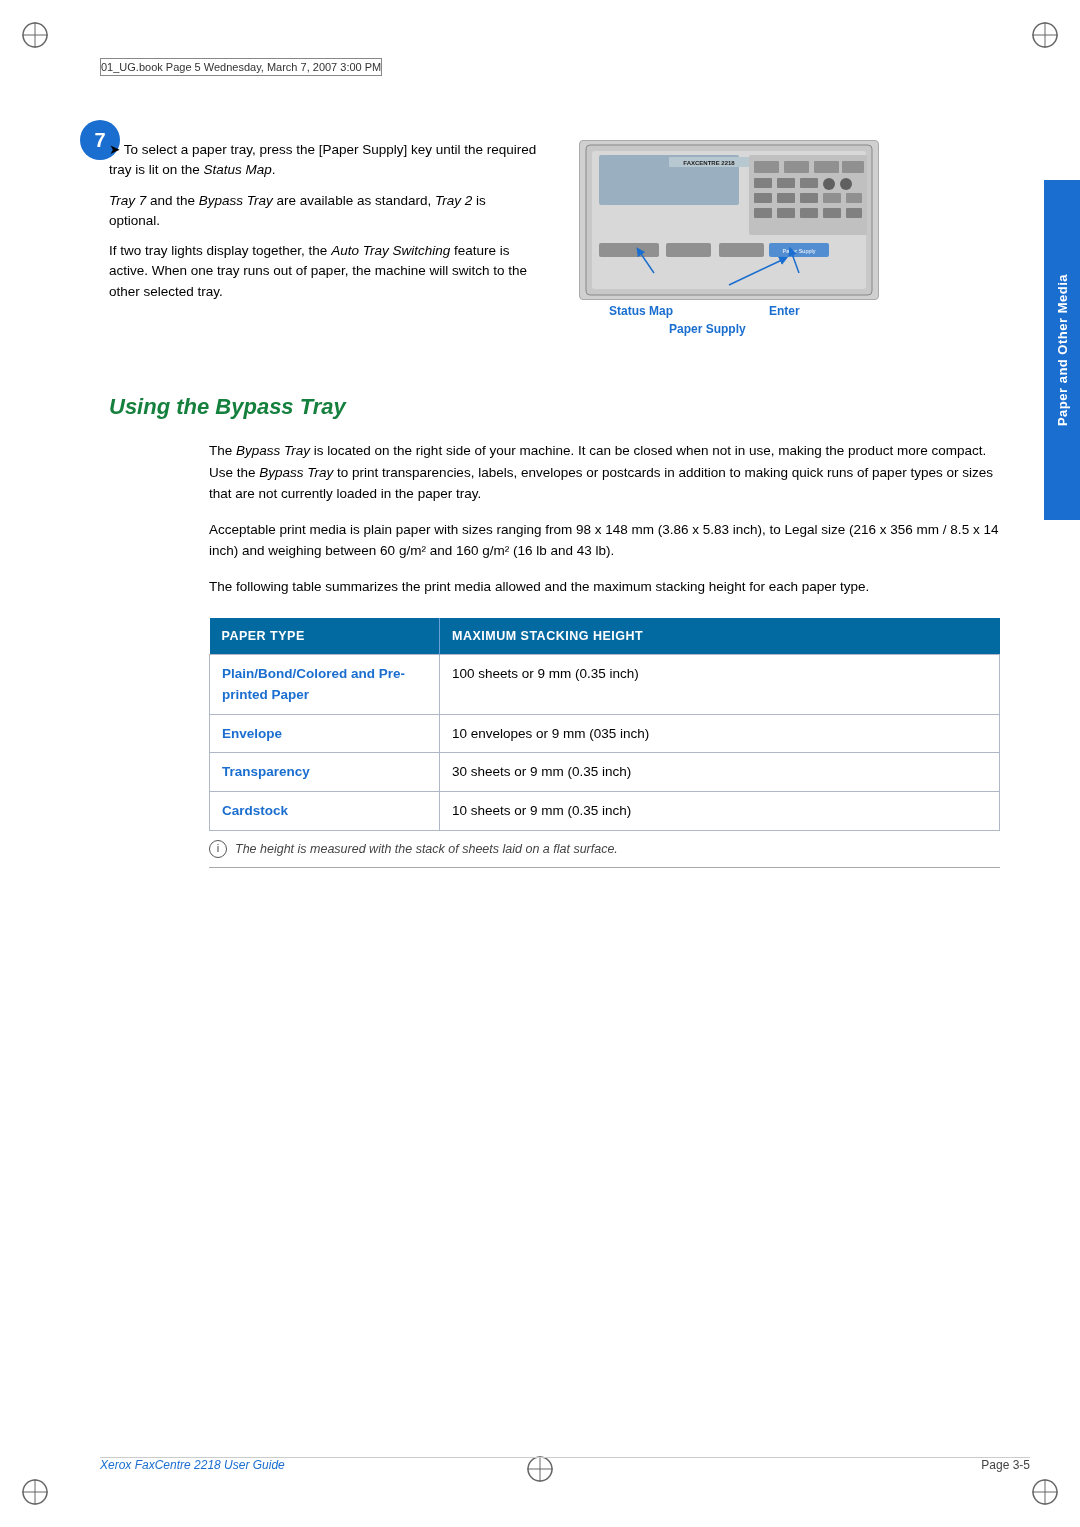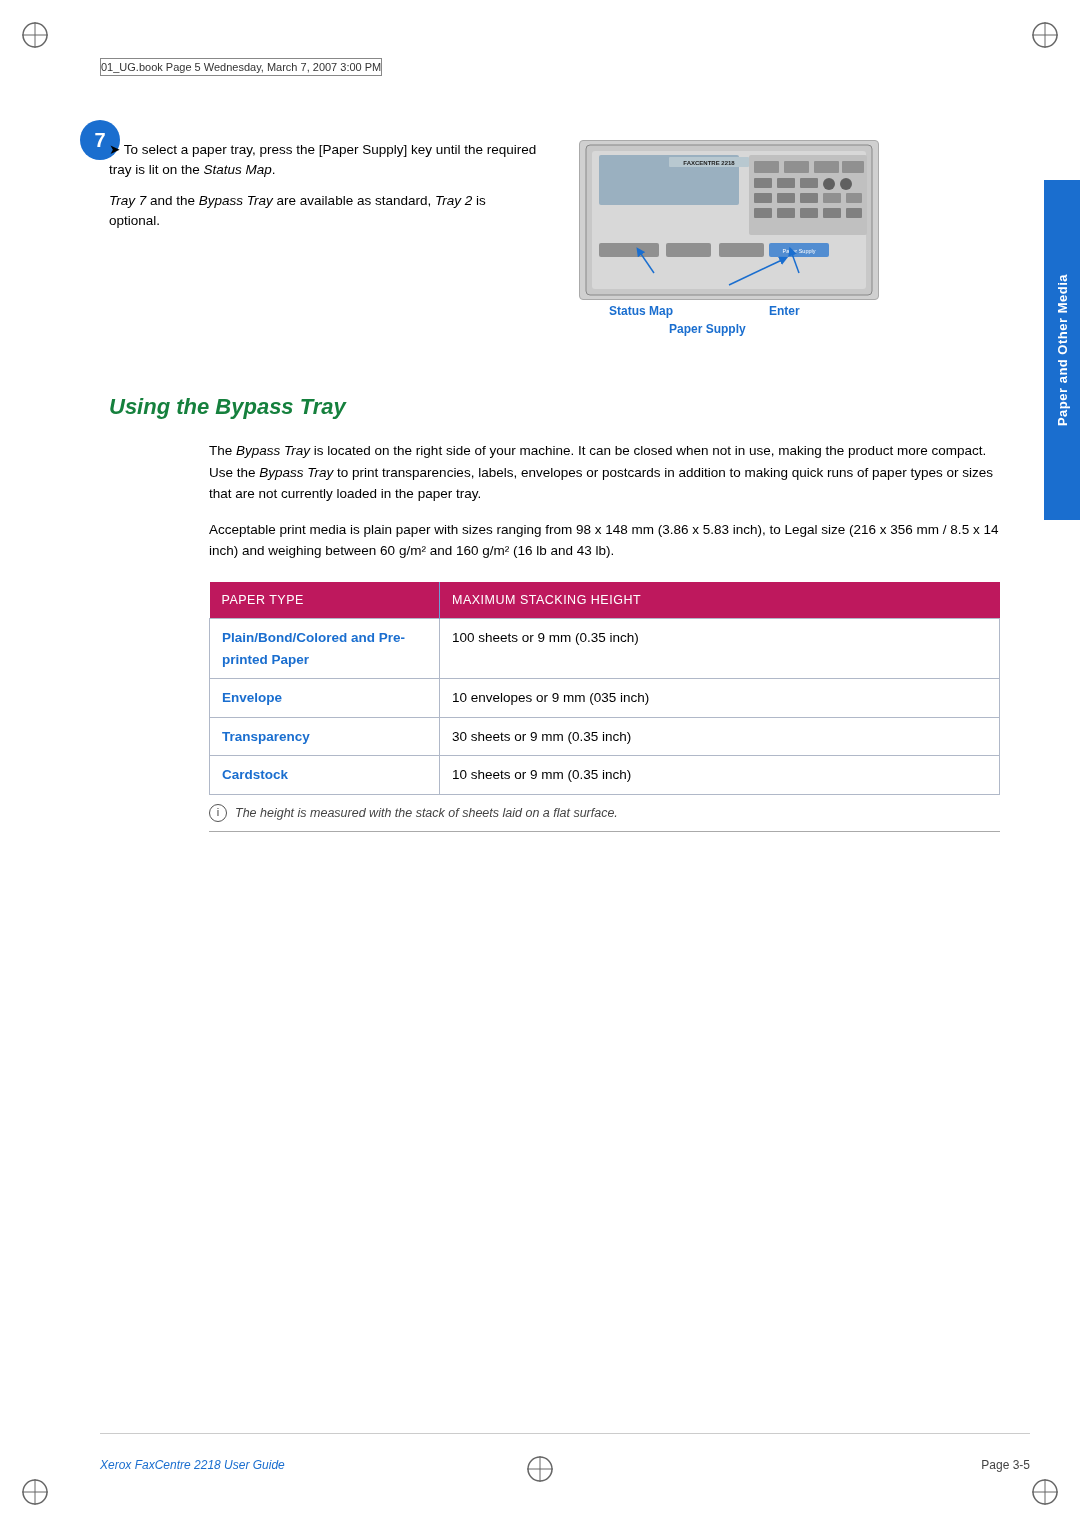--- a/index.html
+++ b/index.html
@@ -194,24 +194,24 @@
     }
 
     
     .media-table {
       margin-top: 20px;
       border-collapse: collapse;
       width: 100%;
     }
 
     .media-table th {
-      background: #be185d;
+      background: #0369a1;
       color: white;
       font-size: 12.5px;
-      font-weight: normal;
+      font-weight: bold;
       padding: 8px 12px;
       text-align: left;
       letter-spacing: 0.5px;
     }
 
     .media-table td {
       border: 1px solid #b0b8c8;
       padding: 8px 12px;
       font-size: 13.5px;
       vertical-align: top;
@@ -258,21 +258,21 @@
     
     .footer {
       position: absolute;
       bottom: 55px;
       left: 100px;
       right: 50px;
       display: flex;
       justify-content: space-between;
       align-items: center;
       border-top: 1px solid #ccc;
-      padding-top: 24px;
+      padding-top: 0;
     }
 
     .footer-left {
       font-size: 12px;
       color: #1a6ecf;
       font-style: italic;
     }
 
     .footer-right {
       font-size: 12px;
@@ -341,20 +341,23 @@
 <div class="page-container">
   <div class="content-area">
 
     <div class="step-section">
       <div class="step-text">
         <p>
           ➤ To select a paper tray, press the [Paper Supply] key until the required tray is lit on the <em>Status Map</em>.
         </p>
         <p>
           <em>Tray 7</em> and the <em>Bypass Tray</em> are available as standard, <em>Tray 2</em> is optional.
+        </p>
+        <p>
+          If two tray lights display together, the <em>Auto Tray Switching</em> feature is active. When one tray runs out of paper, the machine will switch to the other selected tray.
         </p>
       </div>
 
       <div class="machine-diagram">
         <div class="machine-img-box">
 
           <svg width="290" height="155" viewBox="0 0 290 155">
 
             <rect x="2" y="2" width="286" height="150" rx="4" fill="#c8c8c8" stroke="#888" stroke-width="1"></rect>
             <rect x="8" y="8" width="274" height="138" rx="3" fill="#d8d8d8"></rect>
@@ -416,20 +419,23 @@
 
     <div>
       <h2 class="section-heading">Using the Bypass Tray</h2>
 
       <div class="section-body">
         <p>
           The <em>Bypass Tray</em> is located on the right side of your machine. It can be closed when not in use, making the product more compact. Use the <em>Bypass Tray</em> to print transparencies, labels, envelopes or postcards in addition to making quick runs of paper types or sizes that are not currently loaded in the paper tray.
         </p>
         <p>
           Acceptable print media is plain paper with sizes ranging from 98 x 148 mm (3.86 x 5.83 inch), to Legal size (216 x 356 mm / 8.5 x 14 inch) and weighing between 60 g/m² and 160 g/m² (16 lb and 43 lb).
+        </p>
+        <p>
+          The following table summarizes the print media allowed and the maximum stacking height for each paper type.
         </p>
 
         <table class="media-table">
           <thead>
             <tr>
               <th class="col-type">PAPER TYPE</th>
               <th>MAXIMUM STACKING HEIGHT</th>
             </tr>
           </thead>
           <tbody id="table-body">

